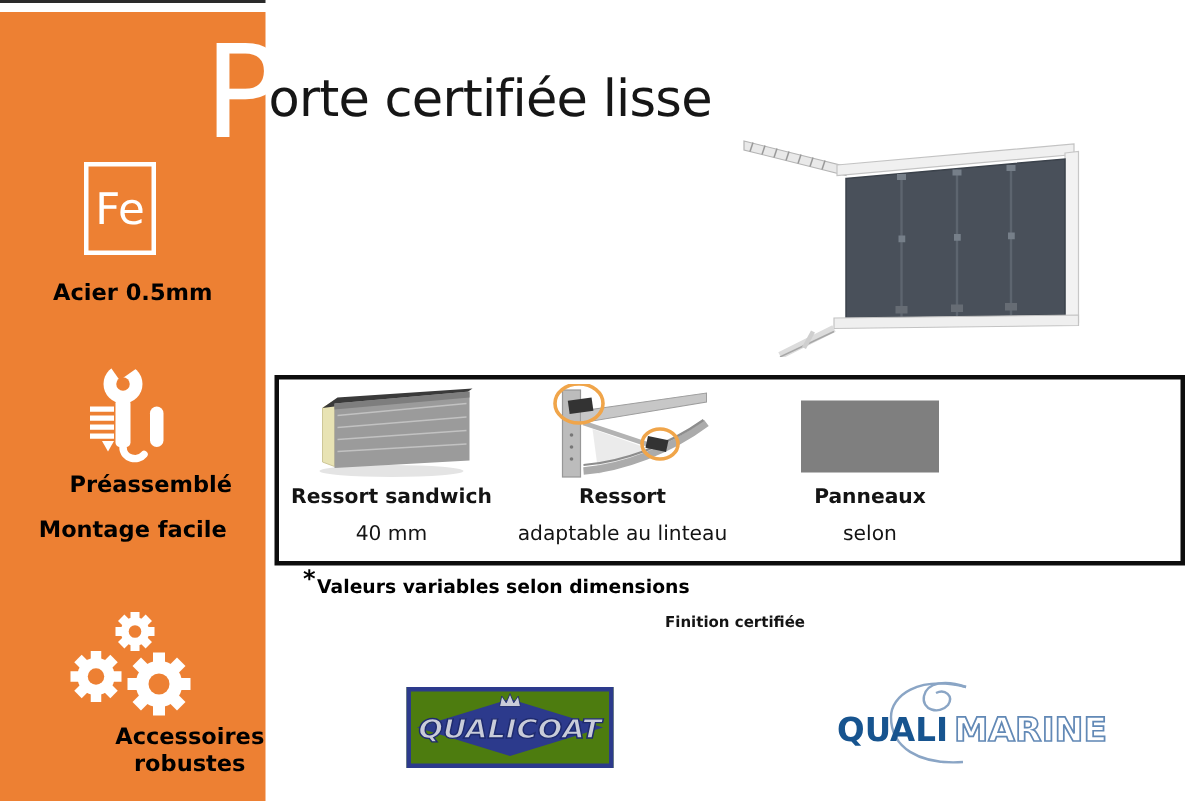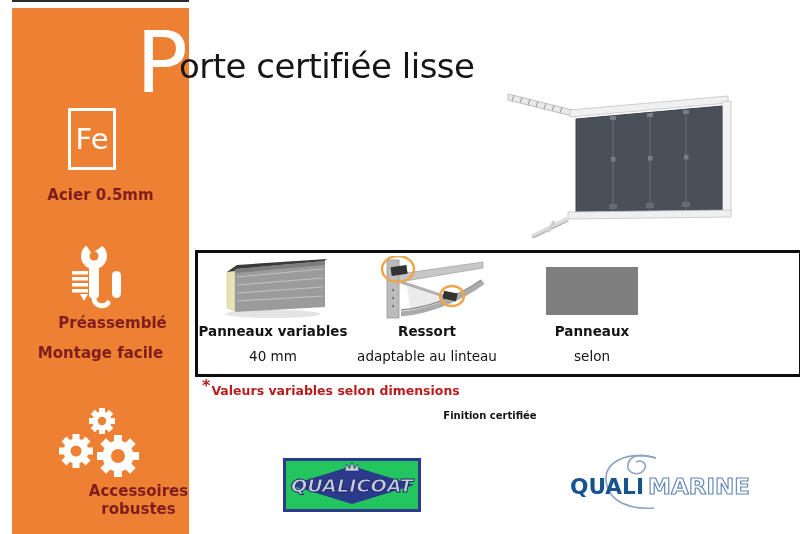--- a/index.html
+++ b/index.html
@@ -1,24 +1,24 @@
 <!DOCTYPE html>
 <html><head>
 <meta charset="utf-8">
 <style>
   html,body{margin:0;padding:0;background:#fff;}
   body{width:800px;height:534px;overflow:hidden;position:relative;
        font-family:"DejaVu Sans","Liberation Sans",sans-serif;color:#141414;}
-  .abs{position:absolute;margin-left:12px;}
+  .abs{position:absolute;}
 
   
   .topline{left:0;top:0;width:177px;height:2px;background:#2a2a2a;}
   .sidebar{left:0;top:8px;width:177px;height:526px;background:#ED8033;}
   .sidebar p{margin:0;position:absolute;width:100%;text-align:center;
-             color:#7f1d1d;font-weight:700;font-size:15px;}
+             color:#000000;font-weight:700;font-size:15px;}
   .fe-box{position:absolute;left:56px;top:100px;width:42px;height:56px;
           border:3px solid #fff;display:flex;align-items:center;justify-content:center;
           color:#fff;font-size:29px;font-weight:400;}
   .cap-acier{top:178px;}
   .cap-pre{top:306px;padding-left:12px;}
   .cap-montage{top:336px;}
   .cap-acc{top:474px;padding-left:38px;}
   .icon-wrench{position:absolute;left:52px;top:233px;}
   .icon-gears{position:absolute;left:36px;top:398px;}
 
@@ -34,26 +34,26 @@
   .features{left:183px;top:250px;width:607px;height:127px;border:3px solid #0d0d0d;
             box-sizing:border-box;background:#fff;display:grid;
             grid-template-columns:150px 158px 172px 121px;}
   .feat{display:flex;flex-direction:column;align-items:center;padding-top:3px;}
   .feat-img{height:64px;display:flex;align-items:center;justify-content:center;}
   .feat .l1{font-size:13.5px;font-weight:700;margin-top:3px;white-space:nowrap;}
   .feat .l2{font-size:13.5px;font-weight:400;margin-top:9px;white-space:nowrap;}
   .finition-swatch{width:92px;height:48px;background:#7F7F7F;margin-top:6px;}
 
   
-  .footnote{left:202px;top:383px;font-size:12.5px;font-weight:700;color:#b91c1c;}
+  .footnote{left:202px;top:383px;font-size:12.5px;font-weight:700;color:#000000;}
   .footnote sup{font-size:16px;line-height:0;vertical-align:4px;margin-right:1px;}
   .cert-heading{left:355px;top:410px;width:270px;text-align:center;
                 font-size:10px;font-weight:700;}
   .logo-qualicoat{left:271px;top:458px;width:132px;height:48px;
-                  border:3px solid #2C3A8C;background:#22c55e;}
+                  border:3px solid #2C3A8C;background:#4d7c0f;}
   .logo-qualimarine{left:552px;top:452px;width:192px;height:62px;}
   svg text{font-family:"DejaVu Sans","Liberation Sans",sans-serif;}
 </style>
 </head>
 <body>
 
 <div class="abs topline"></div>
 
 <aside class="abs sidebar">
   <div class="fe-box">
@@ -176,21 +176,21 @@
         <polygon points="22,12 112,4 112,50 22,55" fill="#9b9b9b"></polygon>
         <g stroke="#c2c2c2" stroke-width="1">
           <line x1="24" y1="20" x2="110" y2="12"></line>
           <line x1="24" y1="28" x2="110" y2="21"></line>
           <line x1="24" y1="36" x2="110" y2="30"></line>
           <line x1="24" y1="44" x2="110" y2="39"></line>
         </g>
         <polygon points="22,12 112,4 112,8 22,16" fill="#7e7e7e"></polygon>
       </svg>
     </span>
-    <span class="l1">Panneaux variables</span>
+    <span class="l1">Ressort sandwich</span>
     <span class="l2">40 mm</span>
   </div>
 
   <div class="feat">
     <span class="feat-img">
       <svg width="120" height="64" viewBox="0 0 120 64">
         <polygon points="40,30 80,44 44,60" fill="#ebebeb"></polygon>
         <rect x="20" y="4" width="12" height="58" fill="#bcbcbc" stroke="#979797" stroke-width="0.8"></rect>
         <circle cx="26" cy="34" r="1.2" fill="#777"></circle>
           <circle cx="26" cy="42" r="1.2" fill="#777"></circle>

